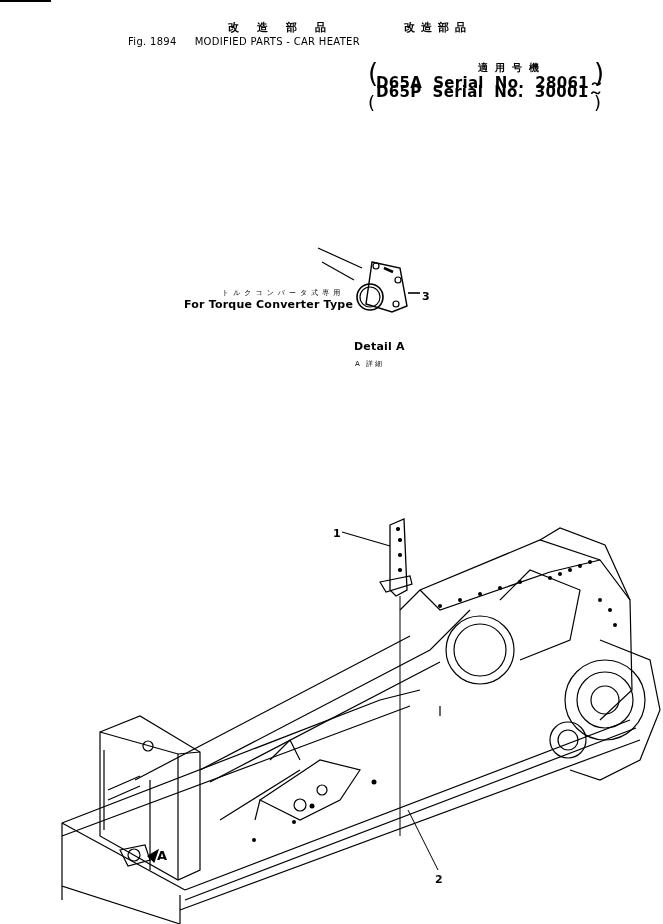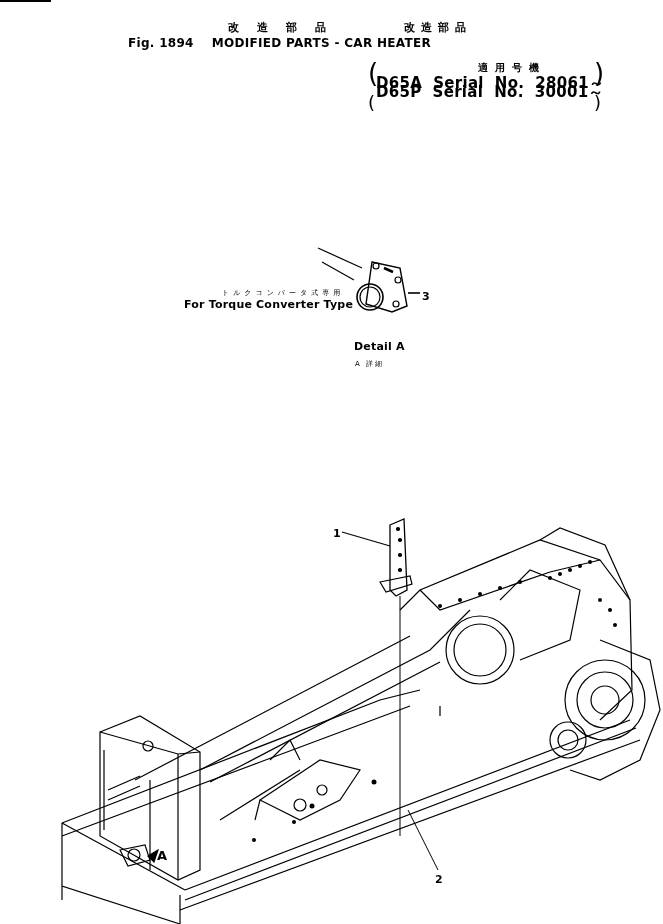--- a/index.html
+++ b/index.html
@@ -1,21 +1,21 @@
 <!DOCTYPE html>
 <html><head>
 <meta charset="utf-8">
 <style>
   html, body { margin:0; padding:0; background:#fff; }
   body { width:663px; height:924px; position:relative; overflow:hidden; font-family:"DejaVu Sans", sans-serif; color:#000; }
   .abs { position:absolute; }
   .topbar { left:0; top:0; width:51px; height:2px; background:#000; }
   .jp-title { top:20px; left:228px; font-size:11px; font-weight:bold; letter-spacing:18px; white-space:nowrap; }
   .jp-title2 { top:20px; left:404px; font-size:11px; font-weight:bold; letter-spacing:6px; white-space:nowrap; }
-  .title { top:36px; left:128px; font-size:12px; font-weight:bold; white-space:nowrap; letter-spacing:0.3px; }
+  .title { top:36px; left:128px; font-size:10px; font-weight:normal; white-space:nowrap; letter-spacing:0.3px; }
   .title .sep { display:inline-block; width:18px; }
   .serial-block { left:368px; top:58px; width:245px; }
   .serial-jp { position:absolute; left:62px; top:3px; font-size:10px; font-weight:bold; letter-spacing:7px; white-space:nowrap;margin-left:48px; }
   .serial-line { position:absolute; left:8px; font-size:15px; font-weight:bold; white-space:nowrap; letter-spacing:0.3px; }
   .paren { position:absolute; font-size:26px; font-weight:normal; line-height:1; }
   .small-jp { font-size:7px; font-weight:normal; letter-spacing:4px; white-space:nowrap; }
   .small-en { font-size:11px; font-weight:bold; white-space:nowrap; letter-spacing:0.2px; }
   .callout { font-size:11px; font-weight:bold; }
   svg { position:absolute; left:0; top:0; }
 </style>

